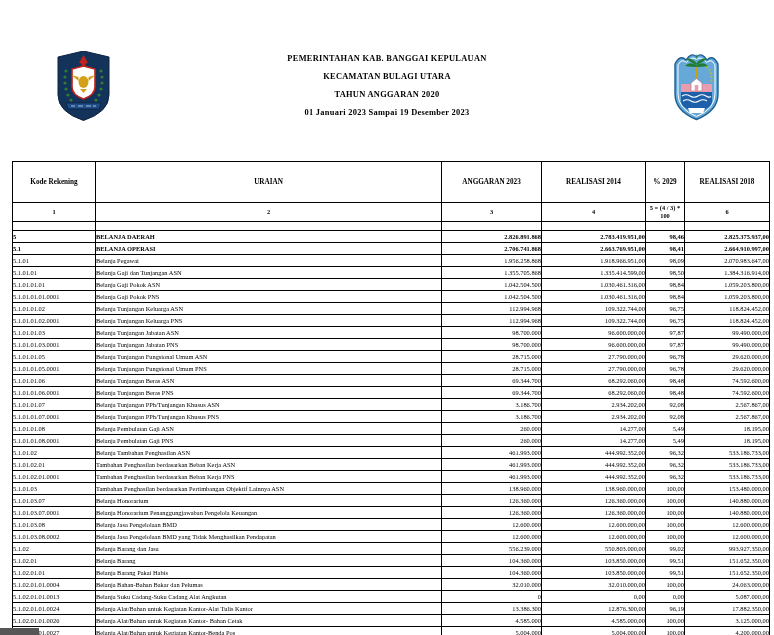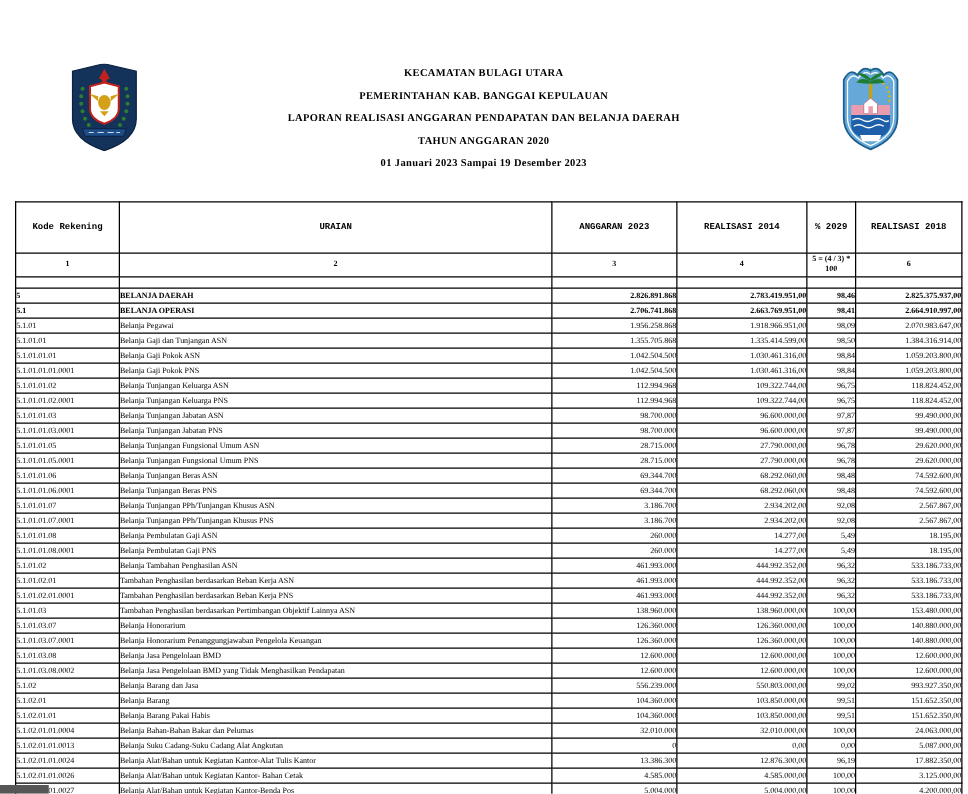--- a/index.html
+++ b/index.html
@@ -11,21 +11,21 @@
   .report-header{position:absolute;left:0;top:50px;width:774px;text-align:center;}
   .report-header .hline{font-weight:bold;font-size:8.4px;letter-spacing:.3px;line-height:18px;white-space:nowrap;}
   .logo{position:absolute;top:51px;}
   .logo.left{left:57px;}
   .logo.right{left:671px;}
 
   
   table.lra{position:absolute;left:12px;top:161px;width:757px;border-collapse:collapse;table-layout:fixed;}
   table.lra td,table.lra th{border:1px solid #000;padding:0;margin:0;overflow:hidden;
         font-size:6.4px;line-height:1.15;vertical-align:middle;font-weight:normal;white-space:nowrap;}
-  tr.head-row{height:41px;font-family:Liberation Mono, monospace;}
+  tr.head-row{height:41px;}
   tr.head-row th{font-size:7.2px;font-weight:bold;text-align:center;white-space:normal;}
   tr.num-row{height:19px;}
   tr.num-row td{font-size:6.4px;font-weight:bold;text-align:center;white-space:normal;line-height:1.25;}
   tr.blank-row{height:9px;}
   tr.data-row{height:12px;}
   tr.data-row.bold td{font-weight:bold;}
   td.c-kode{text-align:left;padding-left:5px;}
   td.c-uraian{text-align:left;padding-left:5px;}
   td.c-num{text-align:right;padding-right:5px;}
 
@@ -95,23 +95,22 @@
       <path d="M10,41 L41,41 L41,50 Q41,57 25.5,62 Q10,57 10,50 Z" fill="#1d5fa8"></path>
       <g stroke="#ffffff" stroke-width="1.1" fill="none">
         <path d="M11,45 Q15,42.5 19,45 Q23,47.5 27,45 Q31,42.5 35,45 Q38,47 40,45.5"></path>
         <path d="M12,50 Q16,47.5 20,50 Q24,52.5 28,50 Q32,47.5 36,50"></path>
       </g>
       <path d="M17,57 L34,57 L32,62 L19,62 Z" fill="#ffffff"></path>
     </svg>
   </div>
 
   <div class="report-header">
+    <div class="hline">PEMERINTAHAN KAB. BANGGAI KEPULAUAN</div>
     <div class="hline">KECAMATAN BULAGI UTARA</div>
-    <div class="hline">PEMERINTAHAN KAB. BANGGAI KEPULAUAN</div>
-    <div class="hline">LAPORAN REALISASI ANGGARAN PENDAPATAN DAN BELANJA DAERAH</div>
     <div class="hline">TAHUN ANGGARAN 2020</div>
     <div class="hline">01 Januari 2023 Sampai 19 Desember 2023</div>
   </div>
 
   <table class="lra">
     <colgroup>
       <col style="width:83px">
         <col style="width:346px">
         <col style="width:100px">
       <col style="width:104px">

